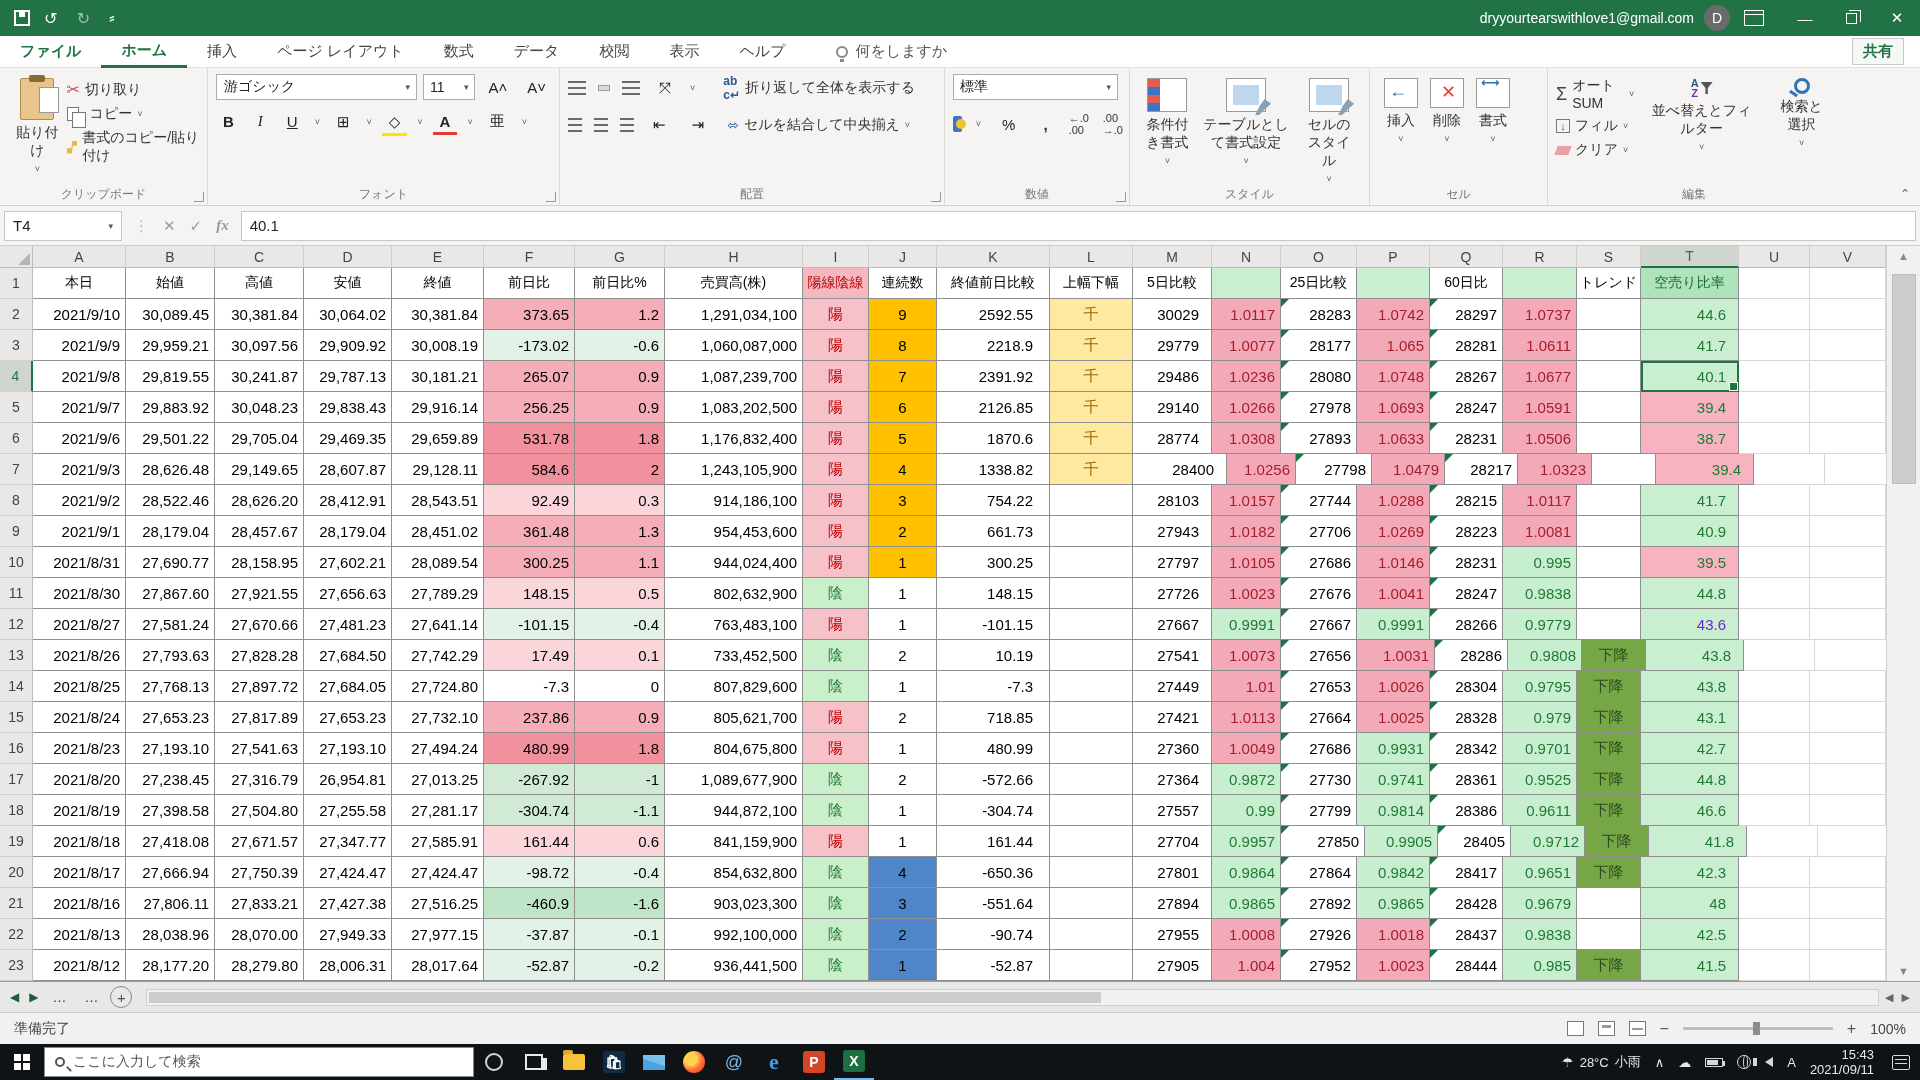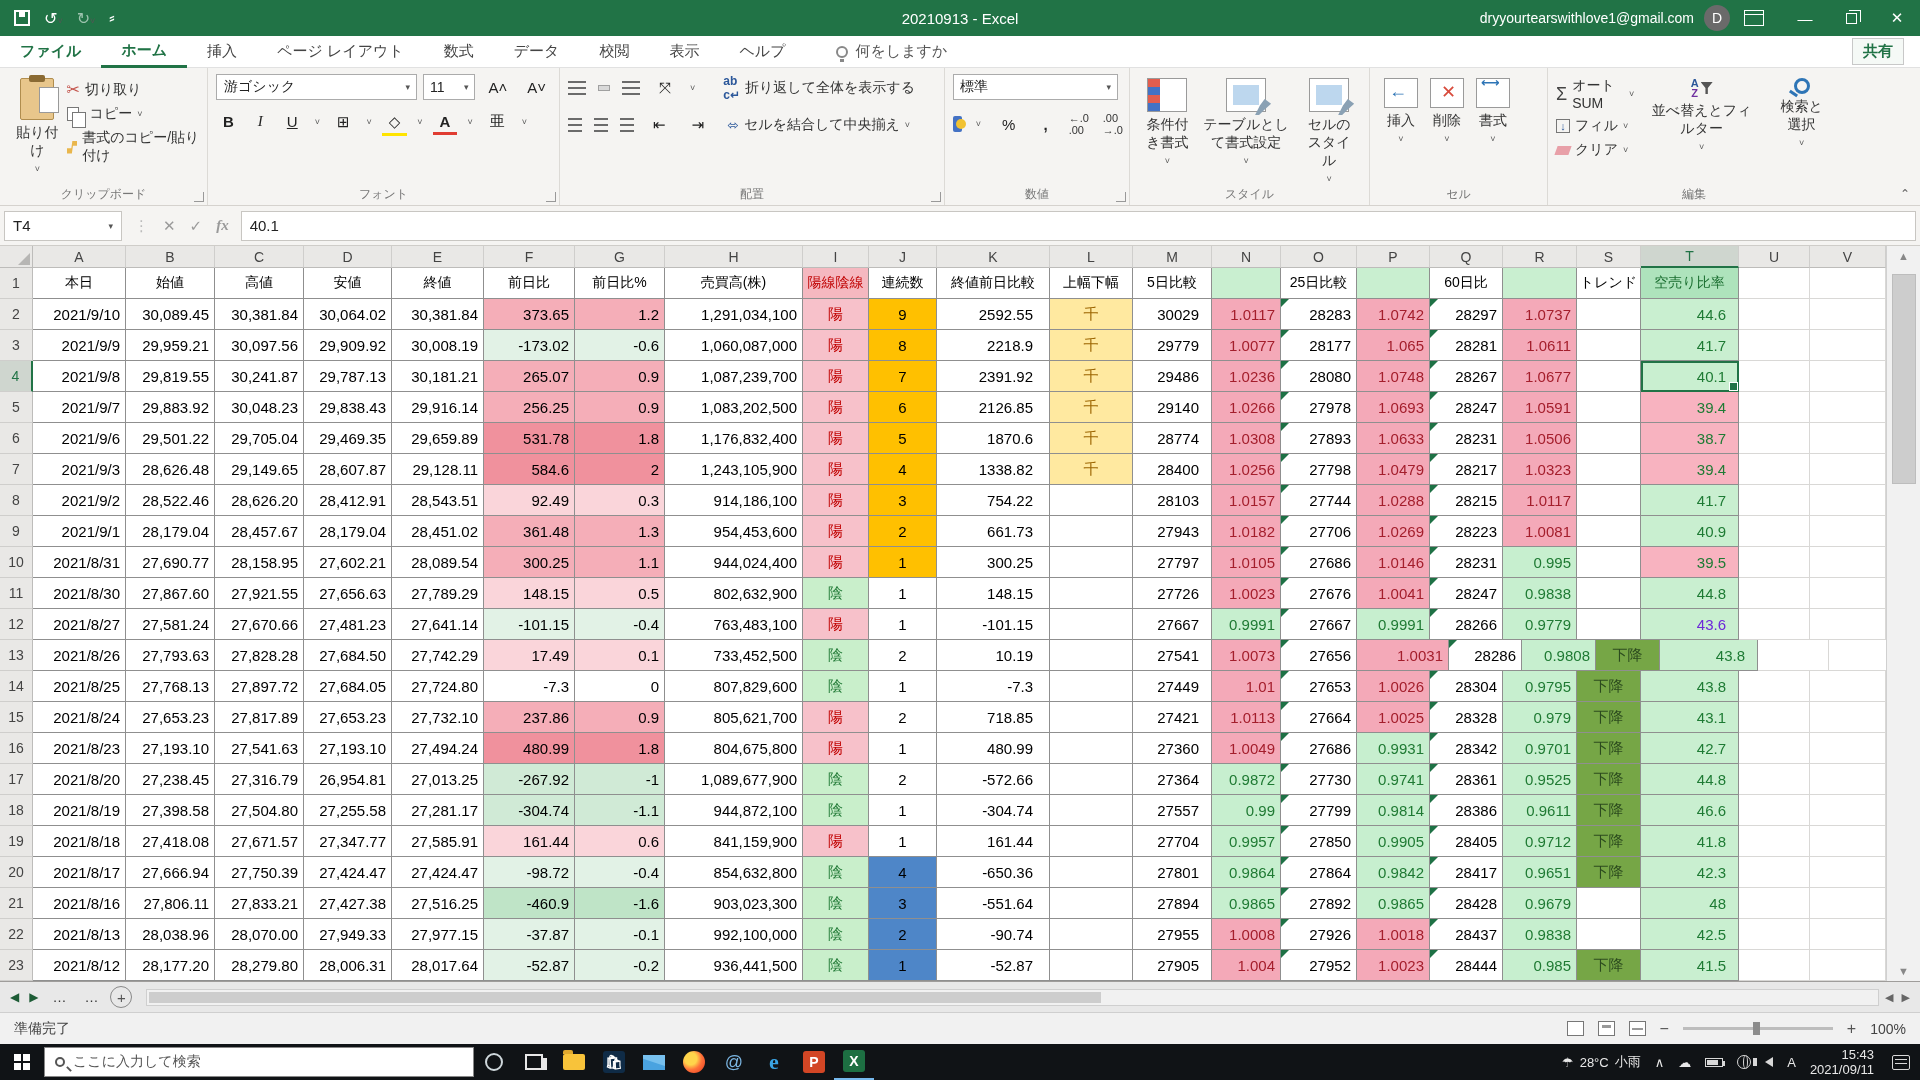--- a/index.html
+++ b/index.html
@@ -171,21 +171,20 @@
 
 <div class="screen">
 
   <div class="titlebar">
     <div class="qat">
       <span class="saveico"></span>
       <span class="g">↺<span class="dd">˅</span></span>
       <span class="g dim">↻<span class="dd">˅</span></span>
       <span class="g">⸗</span>
     </div>
-    <div class="win-title">20210913 -  Excel</div>
     <div class="tb-right">
       <span class="account">dryyourtearswithlove1@gmail.com</span>
       <span class="avatar">D</span>
       <span class="ribopts"></span>
       <span class="capbtn">—</span>
       <span class="capbtn">
           <span class="restore"></span>
         </span>
       <span class="capbtn">✕</span>
     </div>
@@ -602,21 +601,21 @@
           <div class="gc" style="width: 89px;">29,149.65</div>
           <div class="gc" style="width: 88px;">28,607.87</div>
           <div class="gc" style="width: 92px;">29,128.11</div>
           <div class="gc" style="width: 91px; background: rgb(240, 145, 157);">584.6</div>
           <div class="gc" style="width: 90px; background: rgb(240, 145, 157);">2</div>
           <div class="gc" style="width: 138px;">1,243,105,900</div>
           <div class="gc center" style="width: 66px; background: rgb(247, 193, 202); color: rgb(192, 0, 0);">陽</div>
           <div class="gc center" style="width: 68px; background: rgb(255, 192, 0);">4</div>
           <div class="gc pad14" style="width: 113px;">1338.82</div>
           <div class="gc center" style="width: 83px; background: rgb(255, 233, 160); color: rgb(156, 101, 0);">千</div>
-          <div class="gc pad10" style="width: 79px; padding-left: 13px;">28400</div>
+          <div class="gc pad10" style="width: 94px; padding-left: 13px;">28400</div>
           <div class="gc" style="width: 69px; background: rgb(244, 169, 184); color: rgb(164, 30, 44);">1.0256</div>
           <div class="gc tri" style="width: 76px;">27798</div>
           <div class="gc" style="width: 73px; background: rgb(244, 169, 184); color: rgb(164, 30, 44);">1.0479</div>
           <div class="gc tri" style="width: 73px;">28217</div>
           <div class="gc" style="width: 74px; background: rgb(244, 169, 184); color: rgb(164, 30, 44);">1.0323</div>
           <div class="gc center" style="width: 64px; background: rgb(255, 255, 255); color: rgb(44, 75, 30);"></div>
           <div class="gc pad10" style="width: 98px; background: rgb(248, 179, 192); color: rgb(30, 123, 52);">39.4</div>
           <div class="gc out" style="width: 71px;"></div>
           <div class="gc out" style="width: 76px;"></div>
         </div>
@@ -755,21 +754,21 @@
           <div class="gc" style="width: 91px; background: rgb(250, 213, 218);">17.49</div>
           <div class="gc" style="width: 90px; background: rgb(250, 213, 218);">0.1</div>
           <div class="gc" style="width: 138px;">733,452,500</div>
           <div class="gc center" style="width: 66px; background: rgb(201, 239, 203); color: rgb(33, 122, 54);">陰</div>
           <div class="gc center" style="width: 68px; background: rgb(255, 255, 255);">2</div>
           <div class="gc pad14" style="width: 113px;">10.19</div>
           <div class="gc center" style="width: 83px; background: rgb(255, 255, 255); color: rgb(156, 101, 0);"></div>
           <div class="gc pad10" style="width: 79px;">27541</div>
           <div class="gc" style="width: 69px; background: rgb(244, 169, 184); color: rgb(164, 30, 44);">1.0073</div>
           <div class="gc tri" style="width: 76px;">27656</div>
-          <div class="gc" style="width: 92px; background: rgb(244, 169, 184); color: rgb(164, 30, 44);">1.0031</div>
+          <div class="gc" style="width: 78px; background: rgb(244, 169, 184); color: rgb(164, 30, 44);">1.0031</div>
           <div class="gc tri" style="width: 73px;">28286</div>
           <div class="gc" style="width: 74px; background: rgb(199, 239, 207); color: rgb(31, 122, 51);">0.9808</div>
           <div class="gc center" style="width: 64px; background: rgb(118, 166, 70); color: rgb(44, 75, 30);">下降</div>
           <div class="gc pad10" style="width: 98px; background: rgb(201, 239, 208); color: rgb(30, 123, 52);">43.8</div>
           <div class="gc out" style="width: 71px;"></div>
           <div class="gc out" style="width: 76px;"></div>
         </div>
         <div class="grow">
           <div class="rnum">14</div>
           <div class="gc" style="width: 93px;">2021/8/25</div>
@@ -904,21 +903,21 @@
           <div class="gc" style="width: 92px;">27,585.91</div>
           <div class="gc" style="width: 91px; background: rgb(250, 213, 218);">161.44</div>
           <div class="gc" style="width: 90px; background: rgb(250, 213, 218);">0.6</div>
           <div class="gc" style="width: 138px;">841,159,900</div>
           <div class="gc center" style="width: 66px; background: rgb(247, 193, 202); color: rgb(192, 0, 0);">陽</div>
           <div class="gc center" style="width: 68px; background: rgb(255, 255, 255);">1</div>
           <div class="gc pad14" style="width: 113px;">161.44</div>
           <div class="gc center" style="width: 83px; background: rgb(255, 255, 255); color: rgb(156, 101, 0);"></div>
           <div class="gc pad10" style="width: 79px;">27704</div>
           <div class="gc" style="width: 69px; background: rgb(199, 239, 207); color: rgb(31, 122, 51);">0.9957</div>
-          <div class="gc tri" style="width: 76px; padding-left: 28px;">27850</div>
+          <div class="gc tri" style="width: 84px; padding-left: 28px;">27850</div>
           <div class="gc" style="width: 73px; background: rgb(199, 239, 207); color: rgb(31, 122, 51);">0.9905</div>
           <div class="gc tri" style="width: 73px;">28405</div>
           <div class="gc" style="width: 74px; background: rgb(199, 239, 207); color: rgb(31, 122, 51);">0.9712</div>
           <div class="gc center" style="width: 64px; background: rgb(118, 166, 70); color: rgb(44, 75, 30);">下降</div>
           <div class="gc pad10" style="width: 98px; background: rgb(201, 239, 208); color: rgb(30, 123, 52);">41.8</div>
           <div class="gc out" style="width: 71px;"></div>
           <div class="gc out" style="width: 76px;"></div>
         </div>
         <div class="grow">
           <div class="rnum">20</div>

